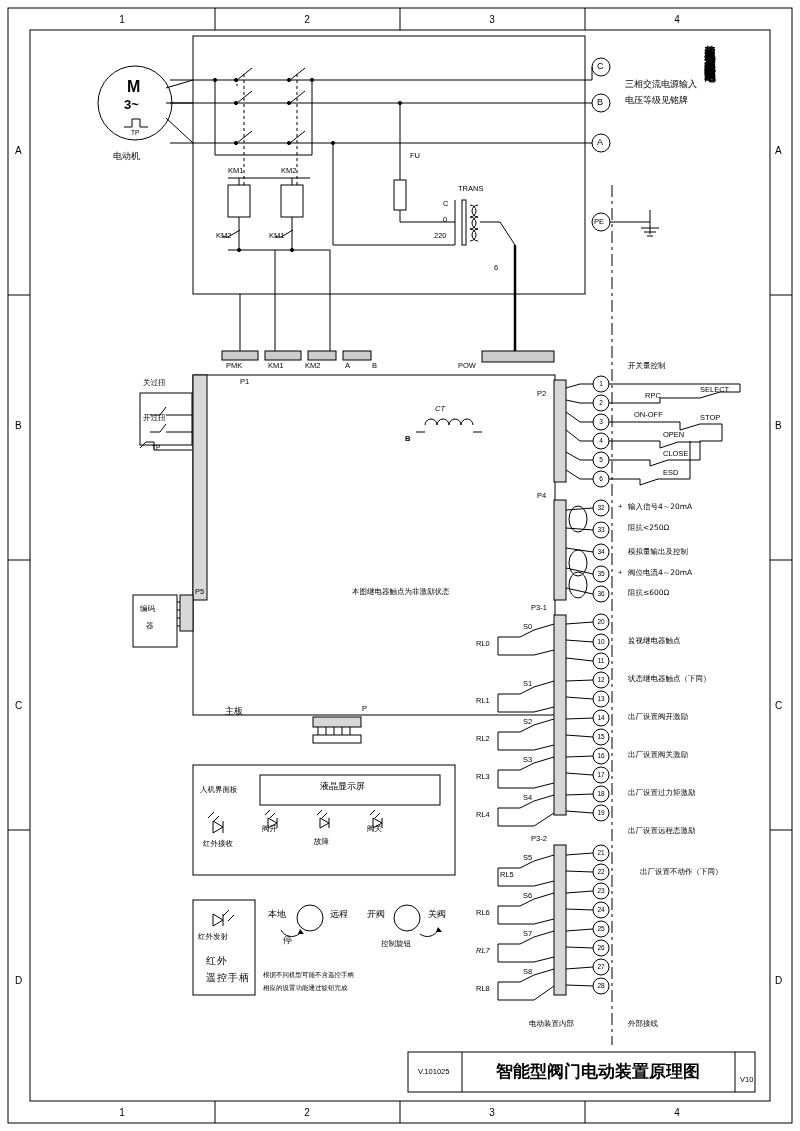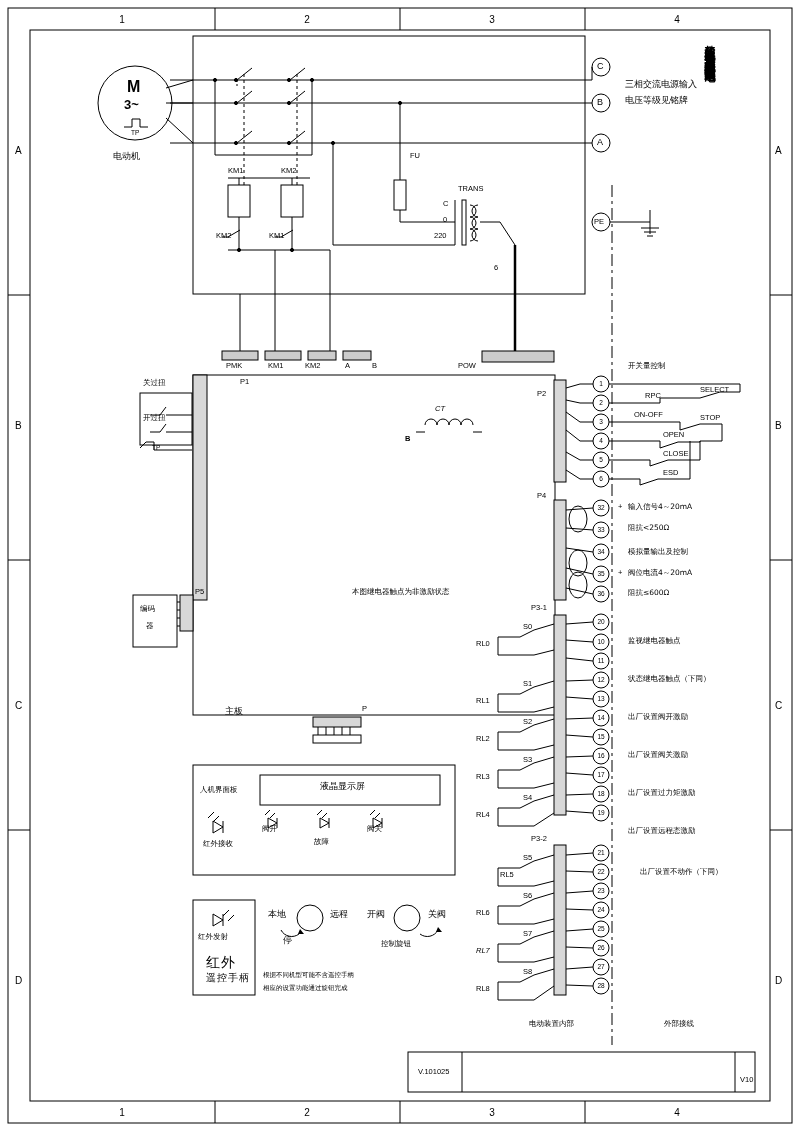--- a/index.html
+++ b/index.html
@@ -553,31 +553,32 @@
 
 <div class="t cn sm" style="left:640px;top:868px;">出厂设置不动作（下同）</div>
 
 <div class="t cn sm" style="left:200px;top:786px;">人机界面板</div>
 <div class="t cn" style="left:320px;top:782px;">液晶显示屏</div>
 <div class="t cn sm" style="left:262px;top:825px;">阀开</div>
 <div class="t cn sm" style="left:314px;top:825px;margin-top:13px;">故障</div>
 <div class="t cn sm" style="left:367px;top:825px;">阀关</div>
 <div class="t cn sm" style="left:203px;top:840px;">红外接收</div>
 <div class="t cn sm" style="left:198px;top:933px;">红外发射</div>
-<div class="t cn" style="left:206px;top:955px;font-size:14px;letter-spacing:1px;">红外</div>
+<div class="t cn" style="left:206px;top:955px;font-size:10px;letter-spacing:1px;">红外</div>
 <div class="t cn" style="left:206px;top:972px;font-size:10px;letter-spacing:1px;">遥控手柄</div>
 
 <div class="t cn" style="left:268px;top:910px;">本地</div>
 <div class="t cn" style="left:330px;top:910px;">远程</div>
 <div class="t cn" style="left:283px;top:936px;">停</div>
 <div class="t cn" style="left:367px;top:910px;">开阀</div>
 <div class="t cn" style="left:428px;top:910px;">关阀</div>
 <div class="t cn sm" style="left:381px;top:940px;">控制旋钮</div>
 <div class="t cn xs" style="left:263px;top:972px;">根据不同机型可能不含遥控手柄</div>
 <div class="t cn xs" style="left:263px;top:985px;">相应的设置功能通过旋钮完成</div>
 
 <div class="t cn sm" style="left:529px;top:1020px;">电动装置内部</div>
-<div class="t cn sm" style="left:664px;top:1020px;">外部接线</div>
+<div class="t cn sm" style="left:628px;top:1020px;">外部接线</div>
 
 <div class="t sm" style="left:418px;top:1068px;">V.101025</div>
+<div class="t cn lg ctr" style="left:598px;top:1062px;font-size:17px;">智能型阀门电动装置原理图</div>
 <div class="t sm" style="left:740px;top:1076px;">V10</div>
 
 </div>
 
 </body></html>

